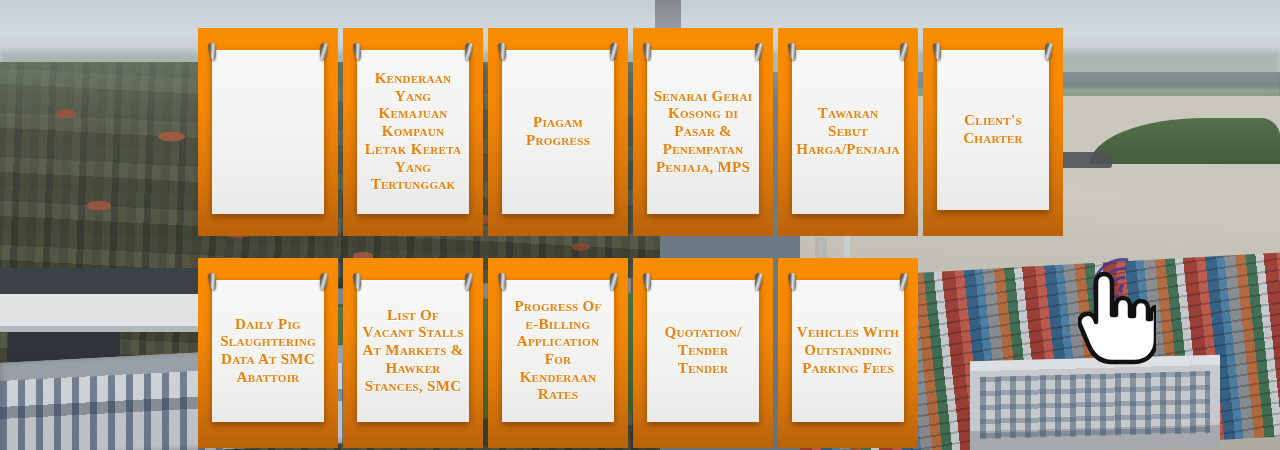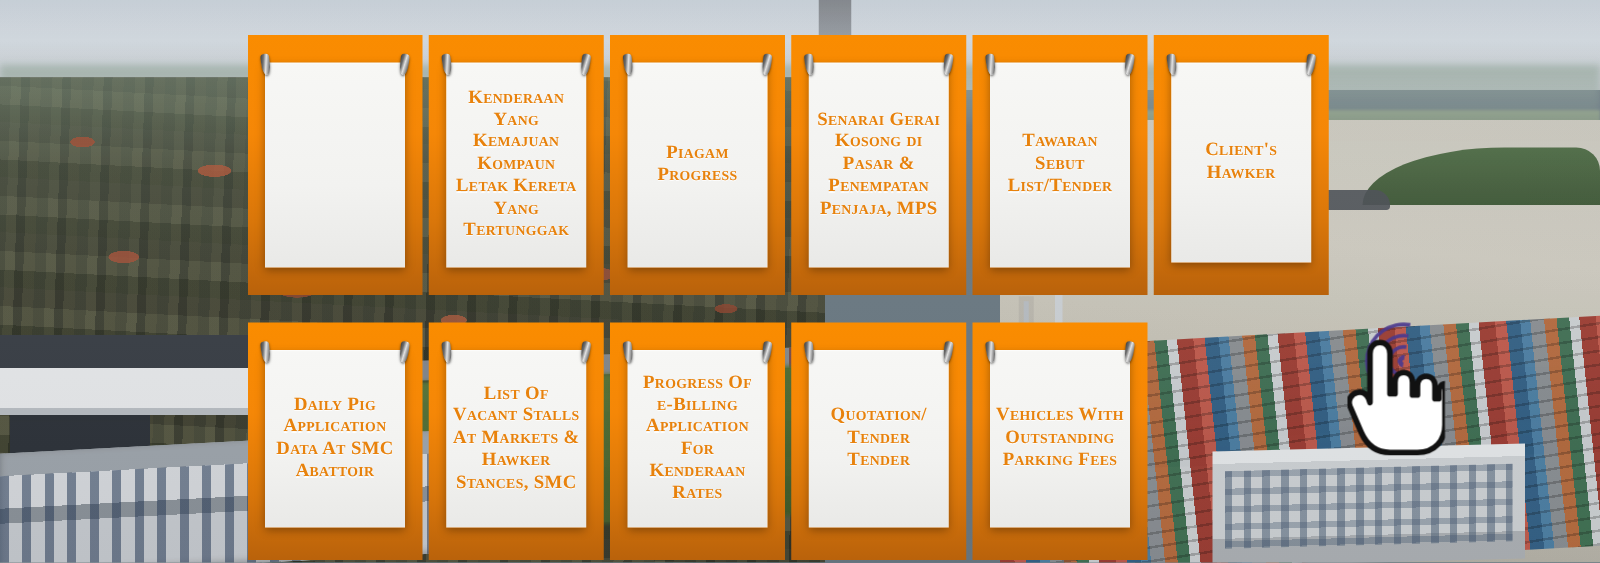--- a/index.html
+++ b/index.html
@@ -276,35 +276,35 @@
       <div class="sheet">
         <span class="pin left"></span>
         <span class="pin right"></span>
         <span class="card-label">Senarai Gerai Kosong di Pasar &amp; Penempatan Penjaja, MPS</span>
       </div>
     </div>
     <div class="panel">
       <div class="sheet">
         <span class="pin left"></span>
         <span class="pin right"></span>
-        <span class="card-label">Tawaran Sebut List/Tender</span>
-      </div>
-    </div>
-    <div class="panel row2">
-      <div class="sheet">
-        <span class="pin left"></span>
-        <span class="pin right"></span>
-        <span class="card-label">Client's Hawker</span>
-      </div>
-    </div>
-    <div class="panel row2">
-      <div class="sheet">
-        <span class="pin left"></span>
-        <span class="pin right"></span>
-        <span class="card-label">Daily Pig Application Data At SMC Abattoir</span>
+        <span class="card-label">Tawaran Sebut Harga/Penjaja</span>
+      </div>
+    </div>
+    <div class="panel row2">
+      <div class="sheet">
+        <span class="pin left"></span>
+        <span class="pin right"></span>
+        <span class="card-label">Client's Charter</span>
+      </div>
+    </div>
+    <div class="panel row2">
+      <div class="sheet">
+        <span class="pin left"></span>
+        <span class="pin right"></span>
+        <span class="card-label">Daily Pig Slaughtering Data At SMC Abattoir</span>
       </div>
     </div>
     <div class="panel row2">
       <div class="sheet">
         <span class="pin left"></span>
         <span class="pin right"></span>
         <span class="card-label">List Of Vacant Stalls At Markets &amp; Hawker Stances, SMC</span>
       </div>
     </div>
     <div class="panel row2">

